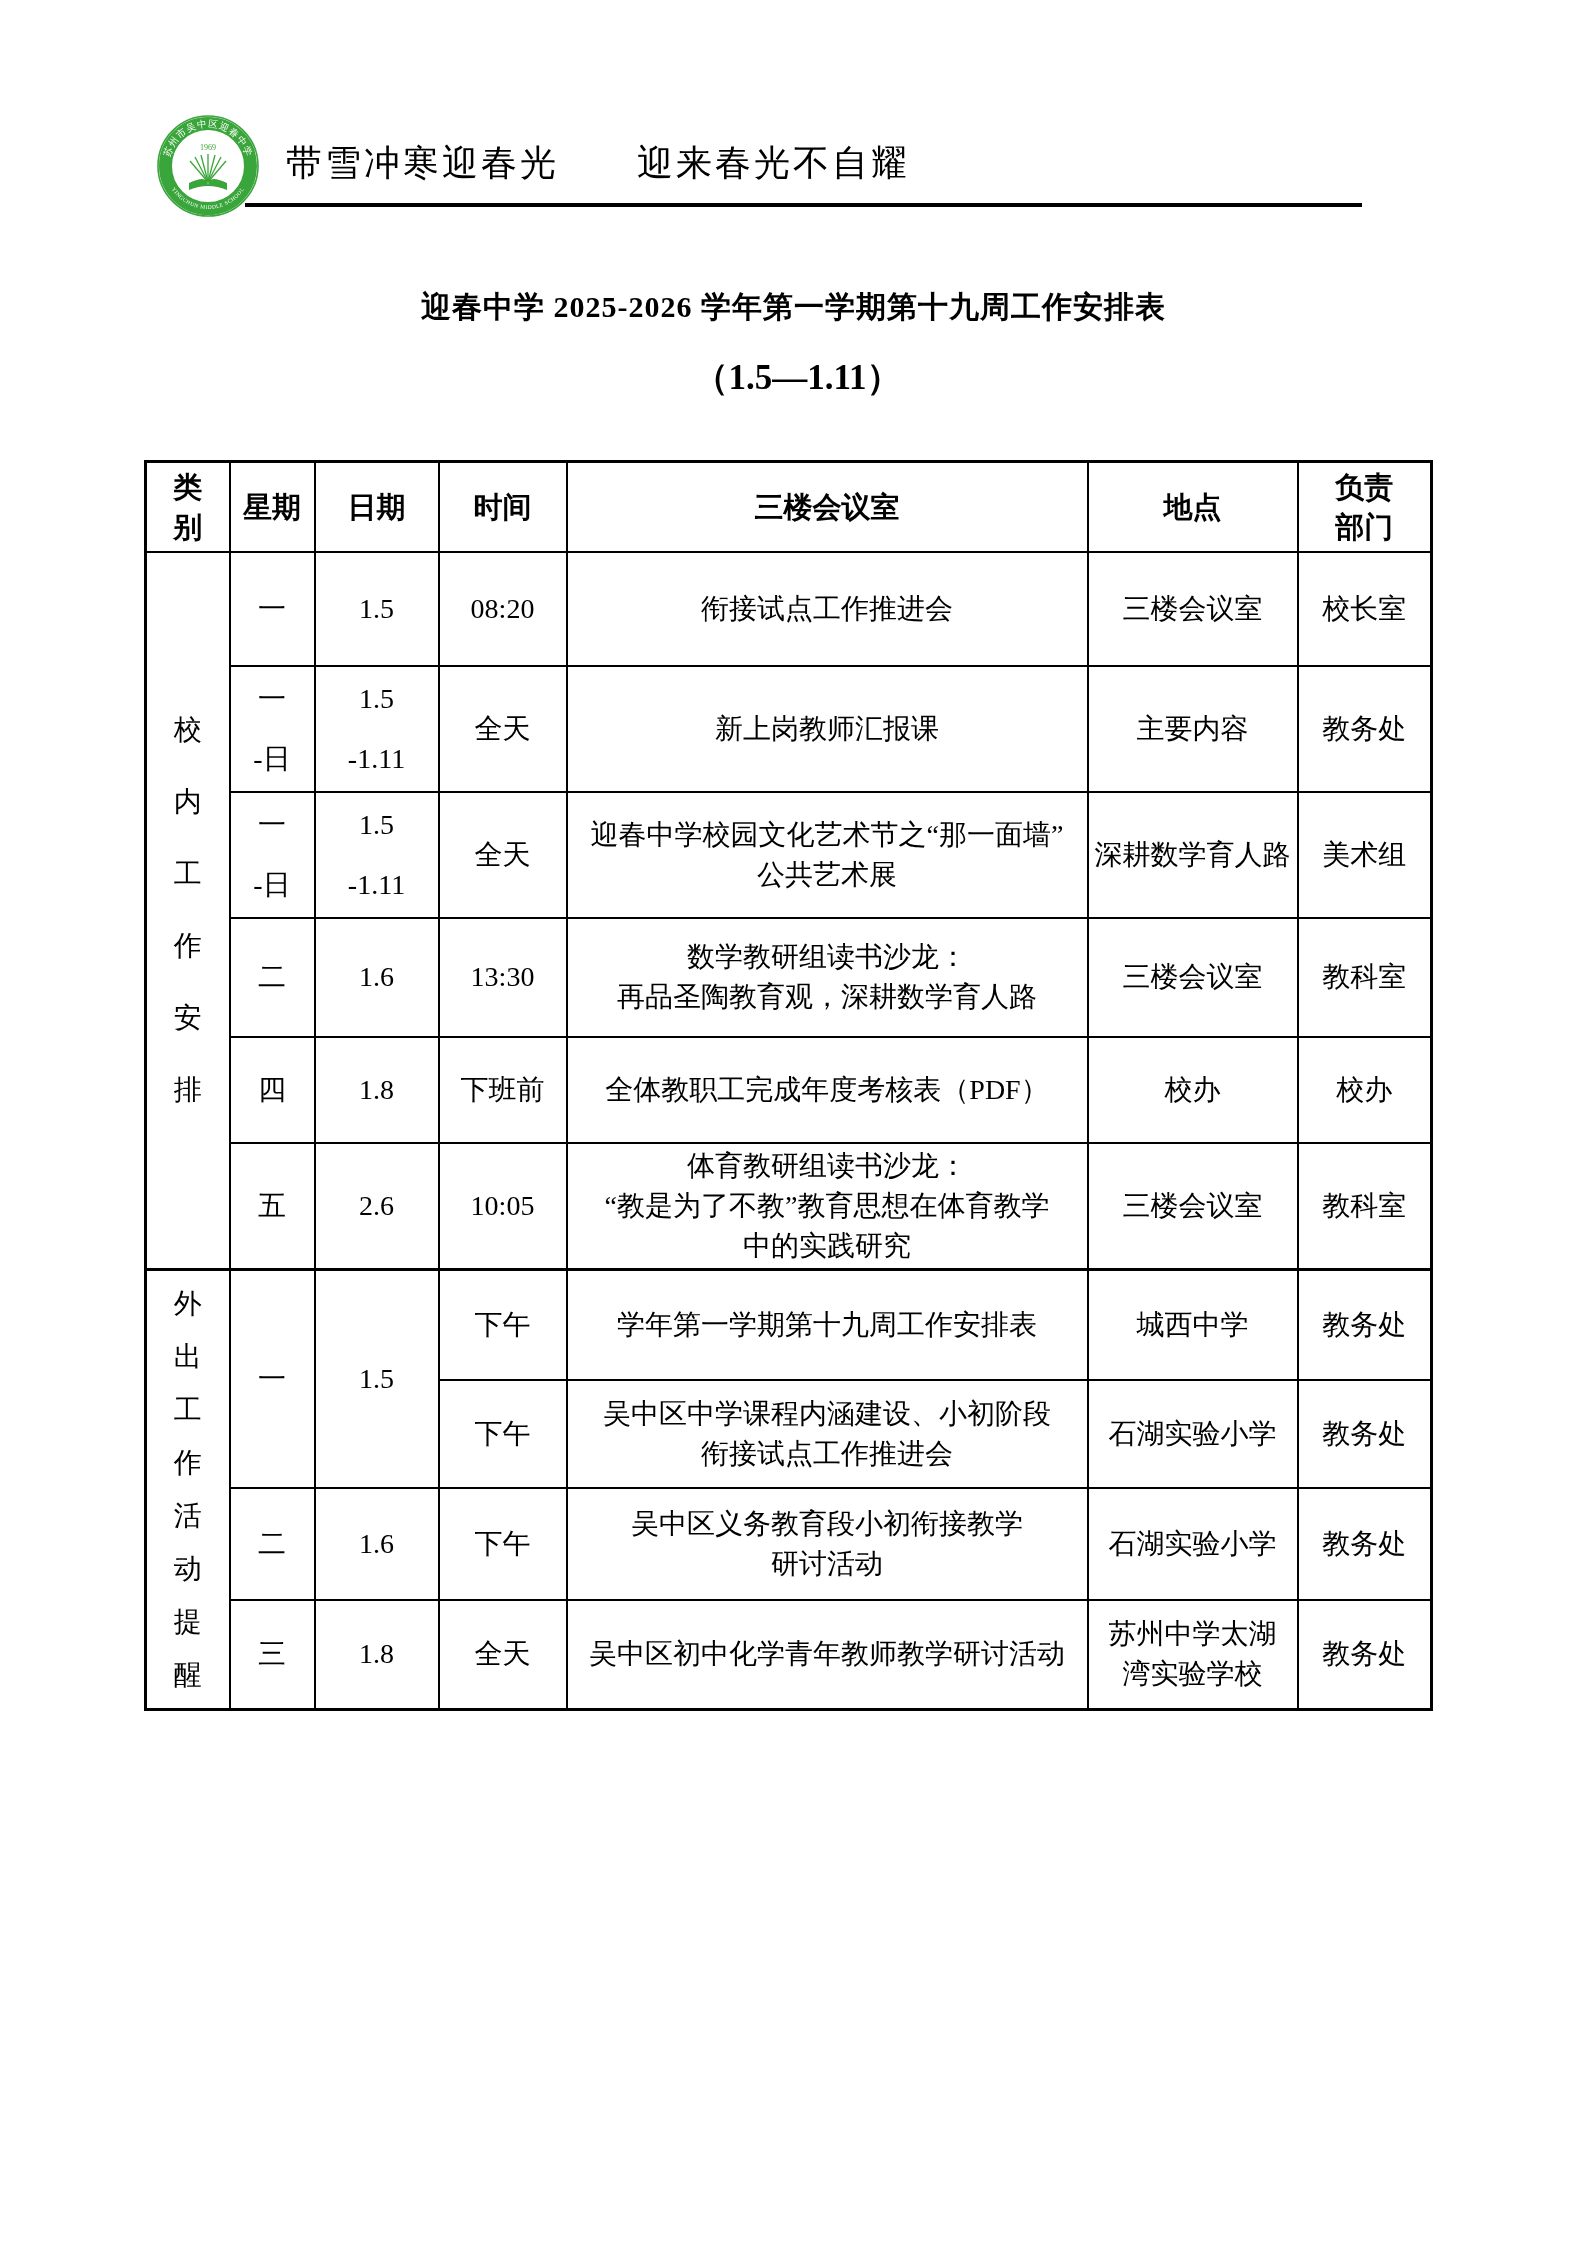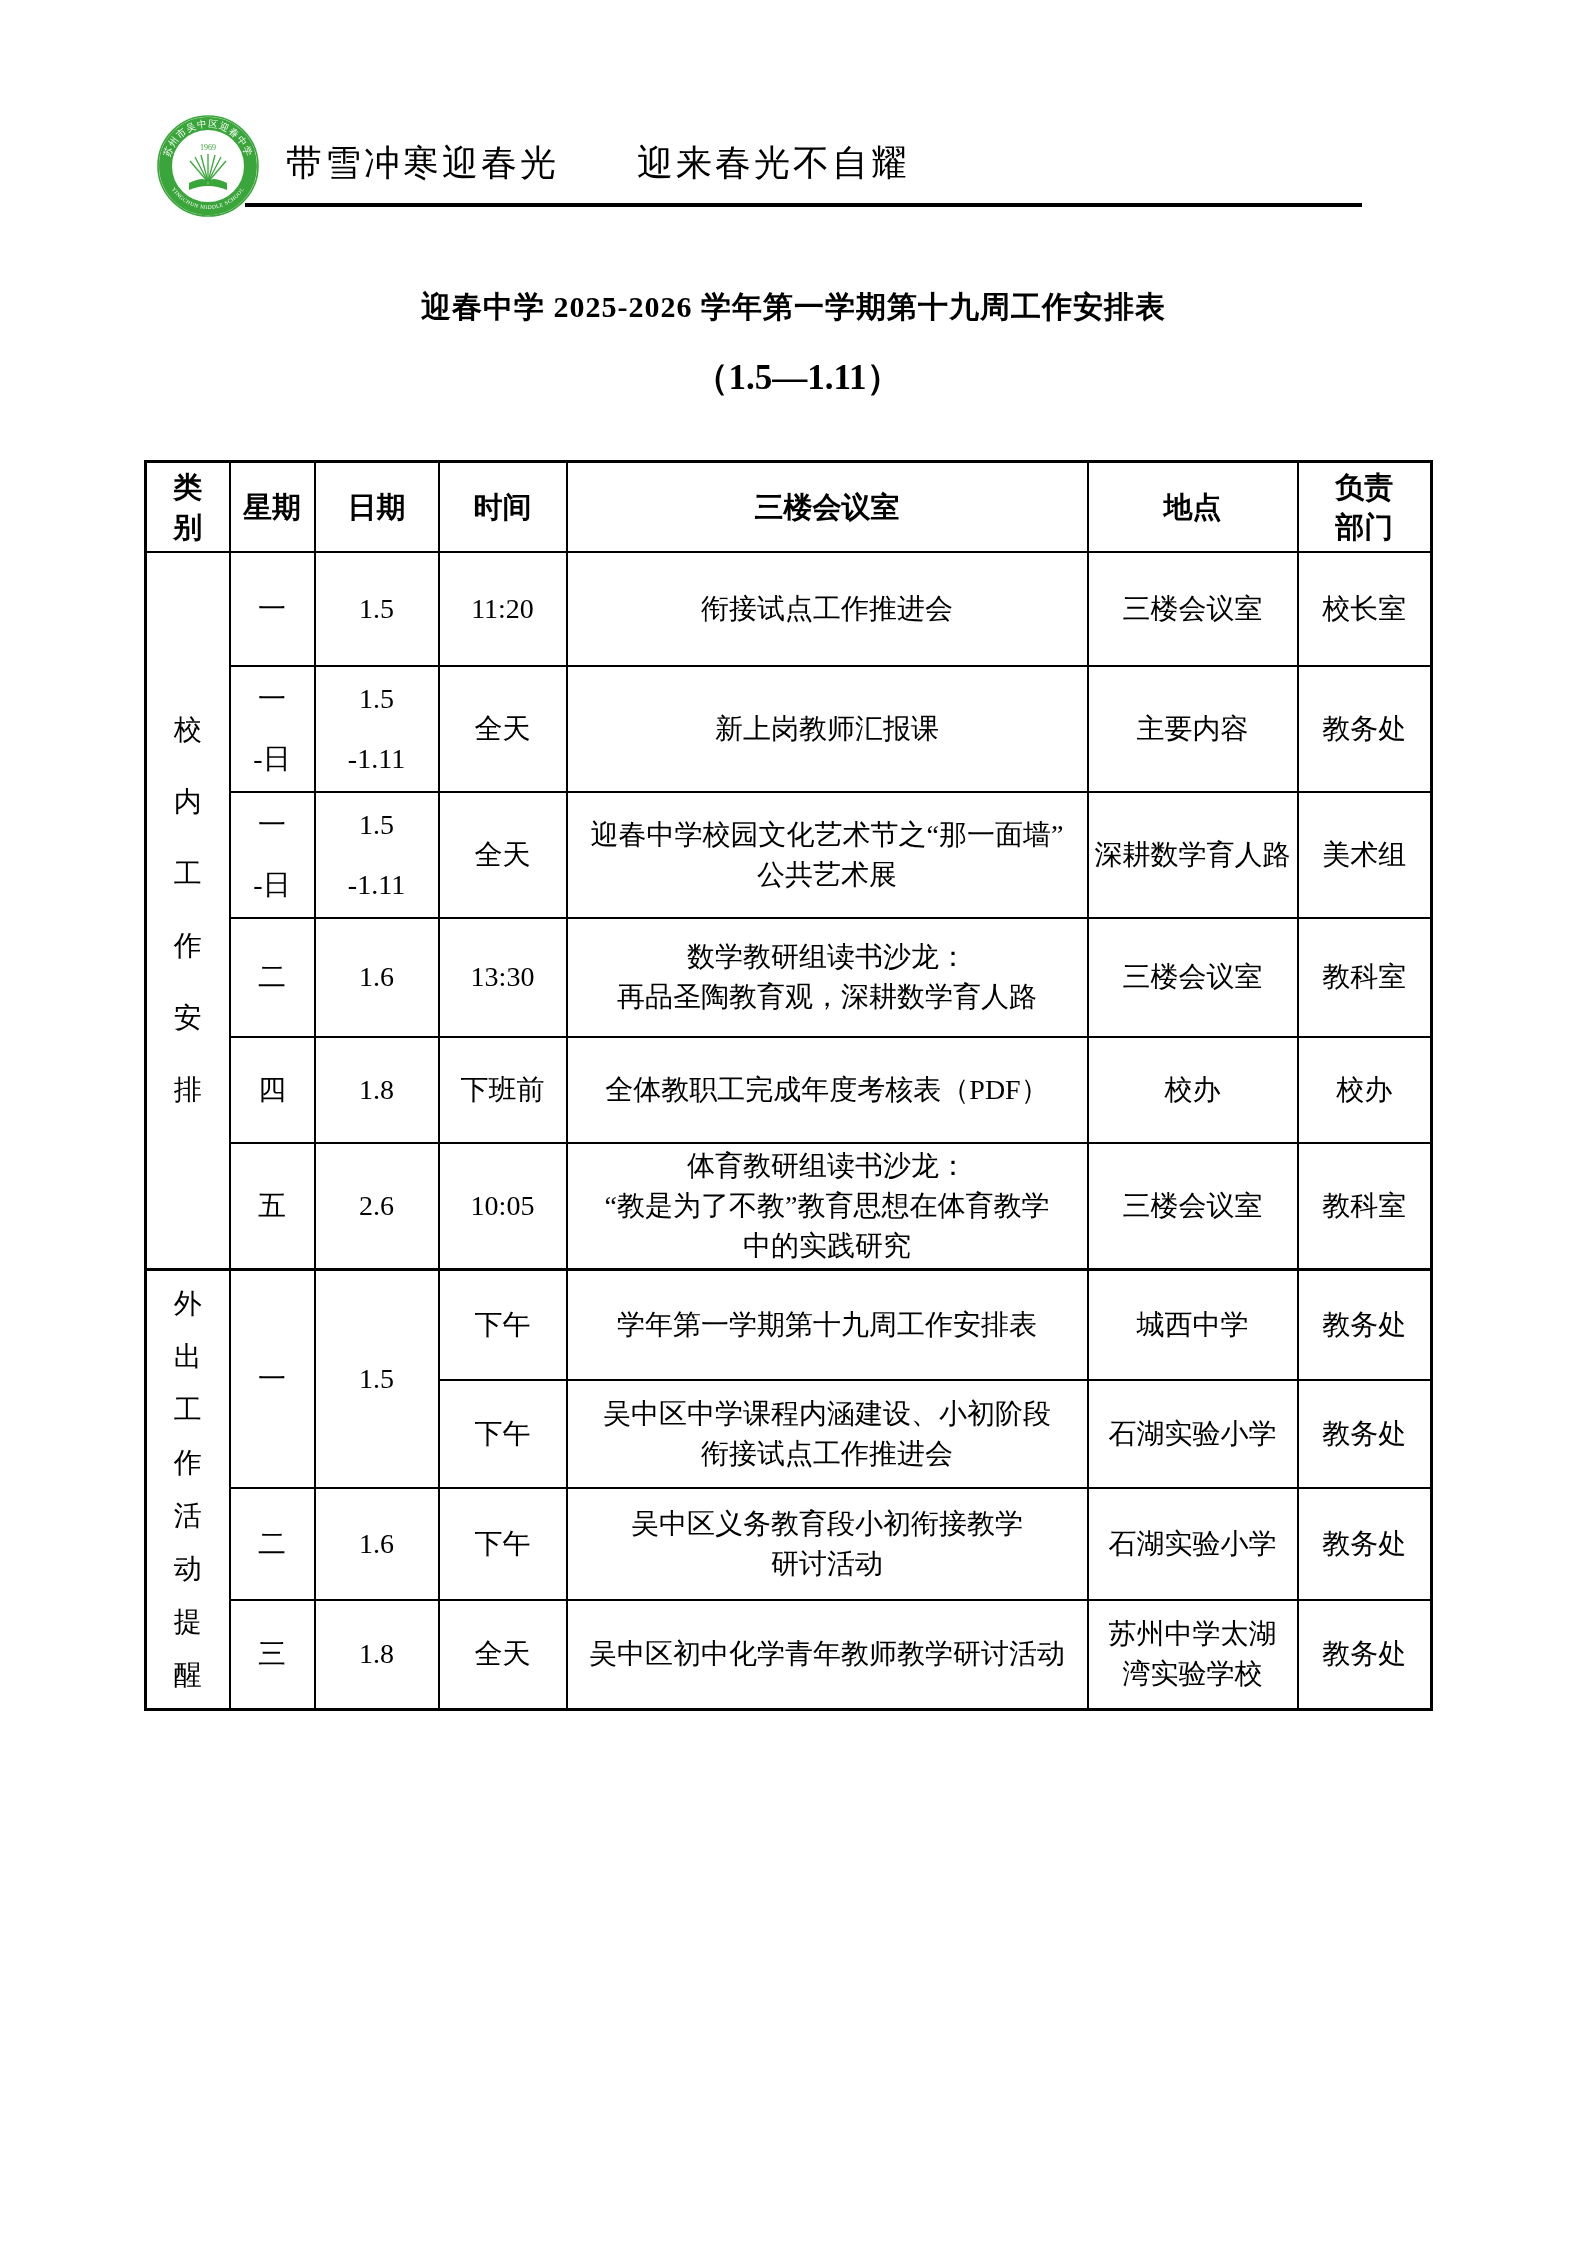--- a/index.html
+++ b/index.html
@@ -108,21 +108,21 @@
       <th>时间</th>
       <th>三楼会议室</th>
       <th>地点</th>
       <th>负责<br>部门</th>
     </tr>
 
     <tr style="height:114px">
       <td rowspan="6" class="cat cat1">校<br>内<br>工<br>作<br>安<br>排</td>
       <td>一</td>
       <td>1.5</td>
-      <td>11:20</td>
+      <td>08:20</td>
       <td>衔接试点工作推进会</td>
       <td>三楼会议室</td>
       <td>校长室</td>
     </tr>
     <tr style="height:121px">
       <td class="lh60">一<br>-日</td>
       <td class="lh60">1.5<br>-1.11</td>
       <td>全天</td>
       <td>新上岗教师汇报课</td>
       <td>主要内容</td>

